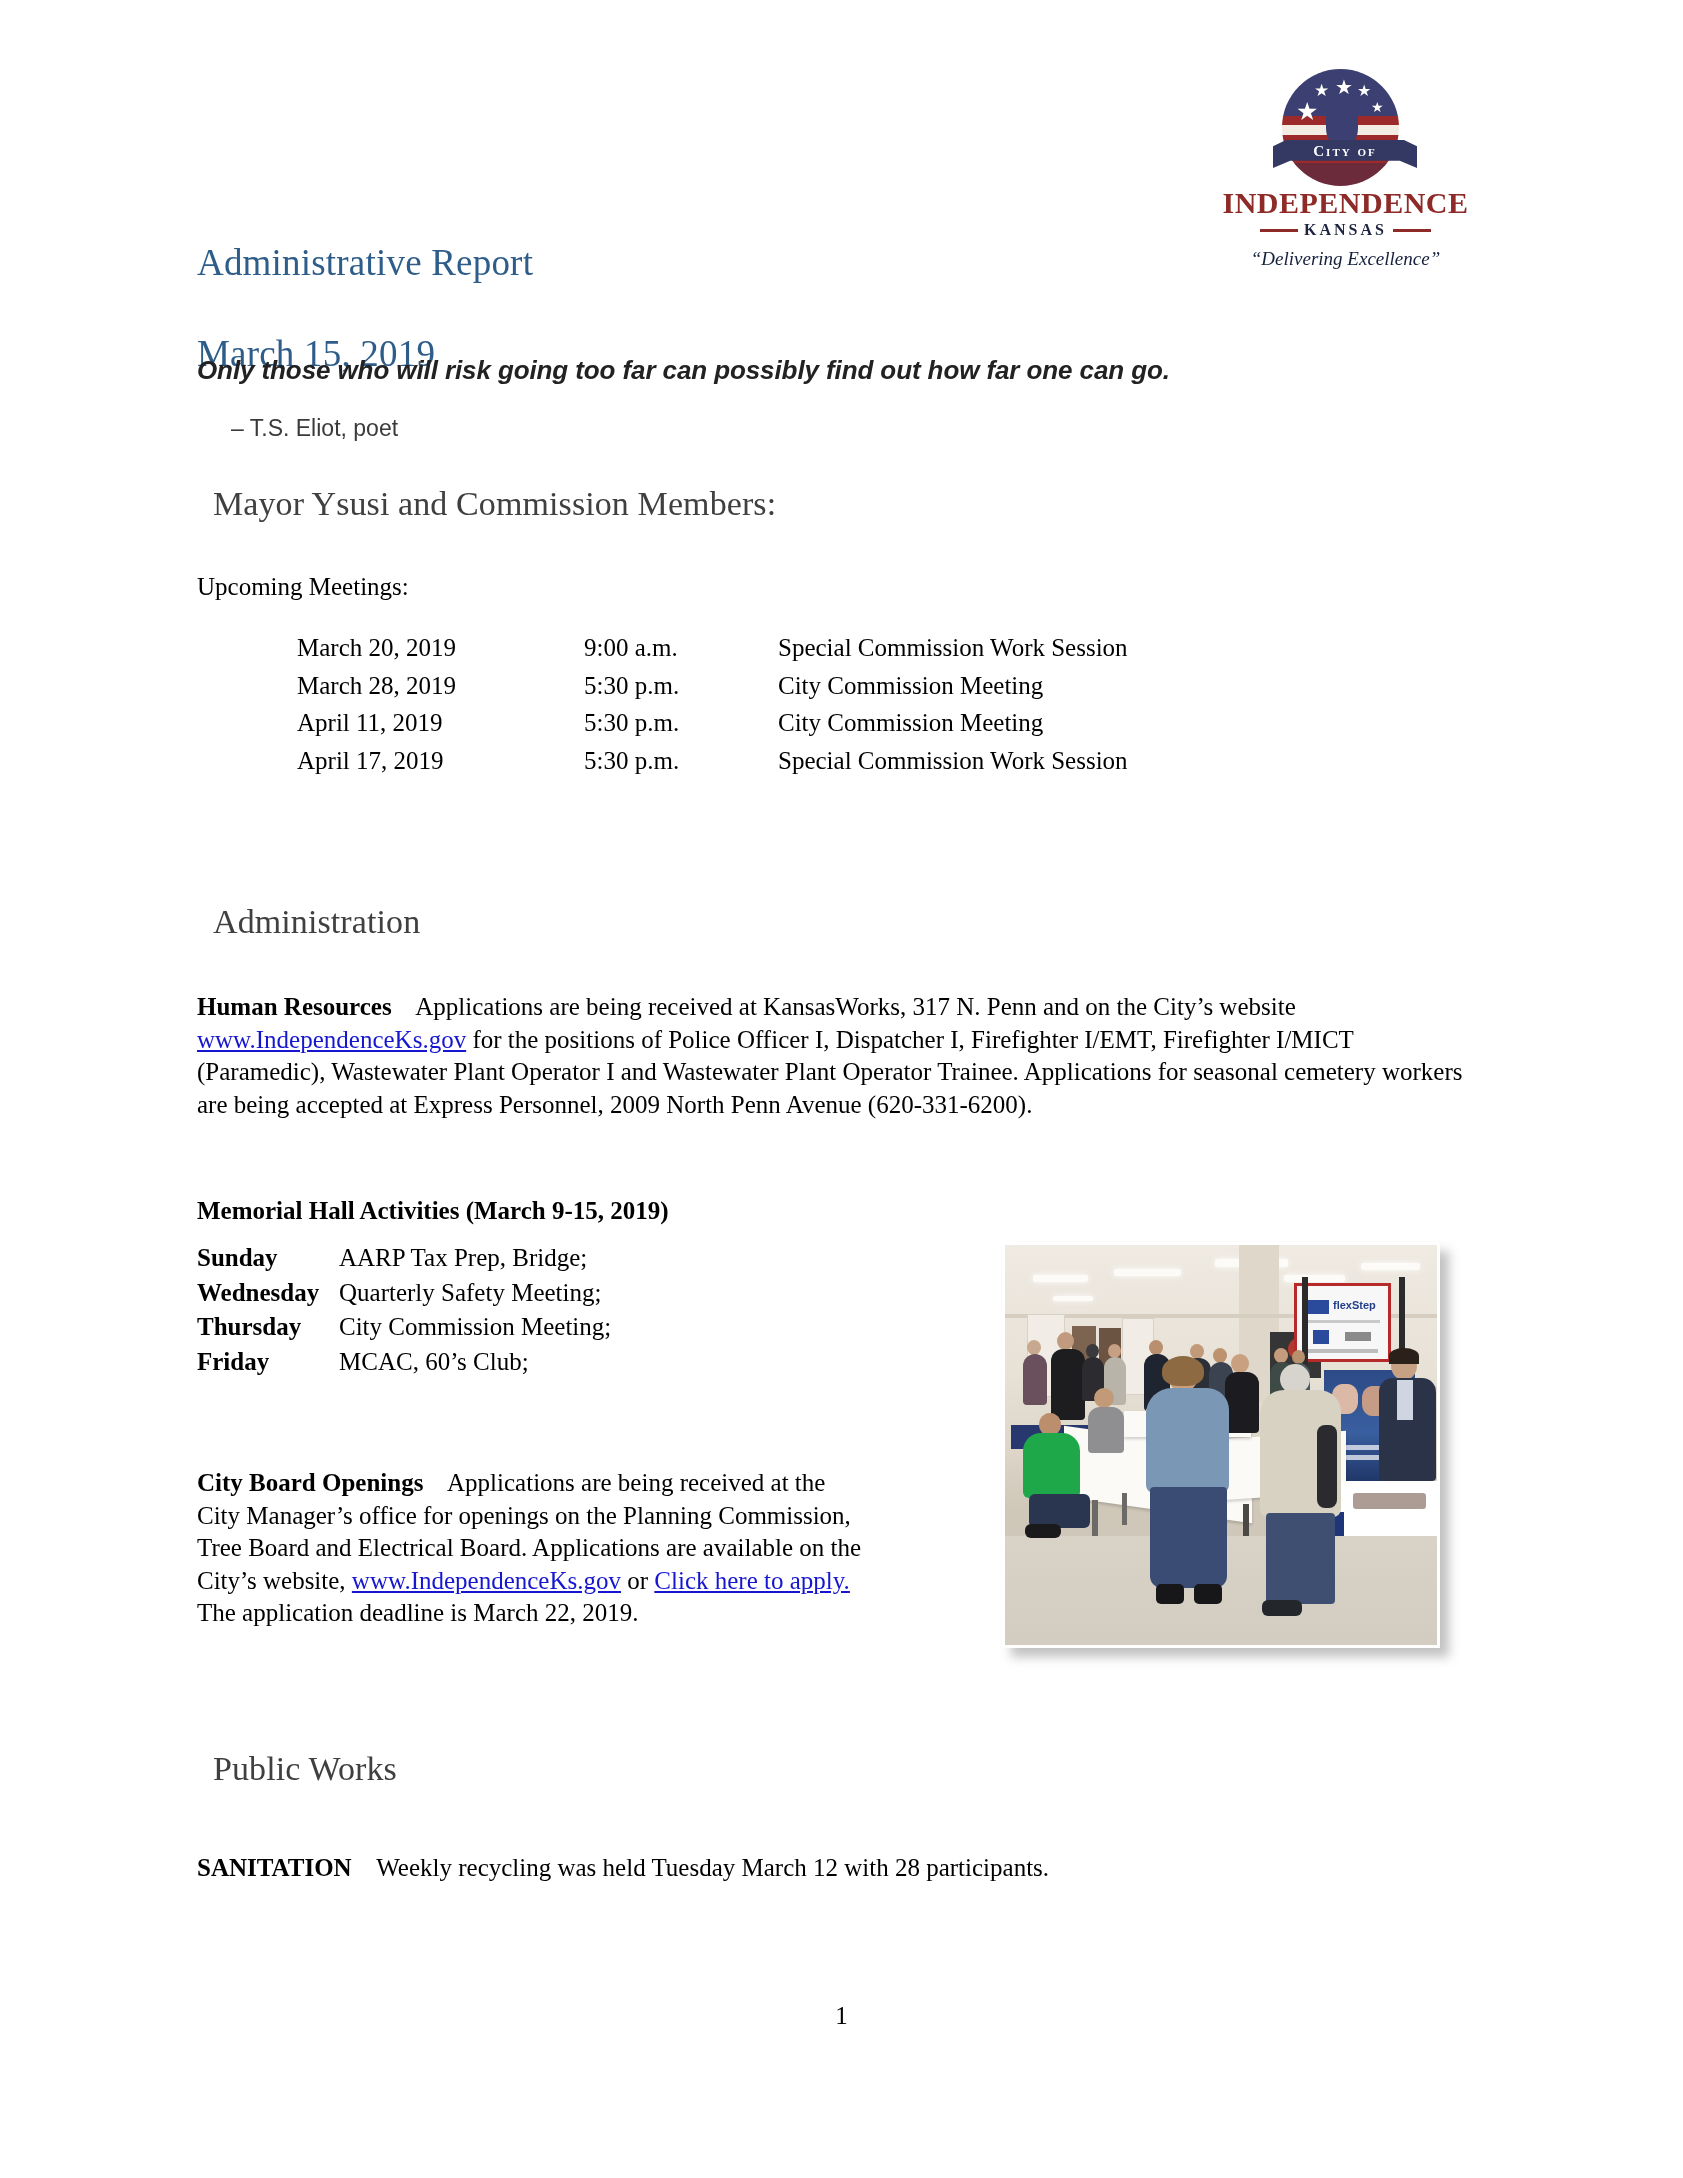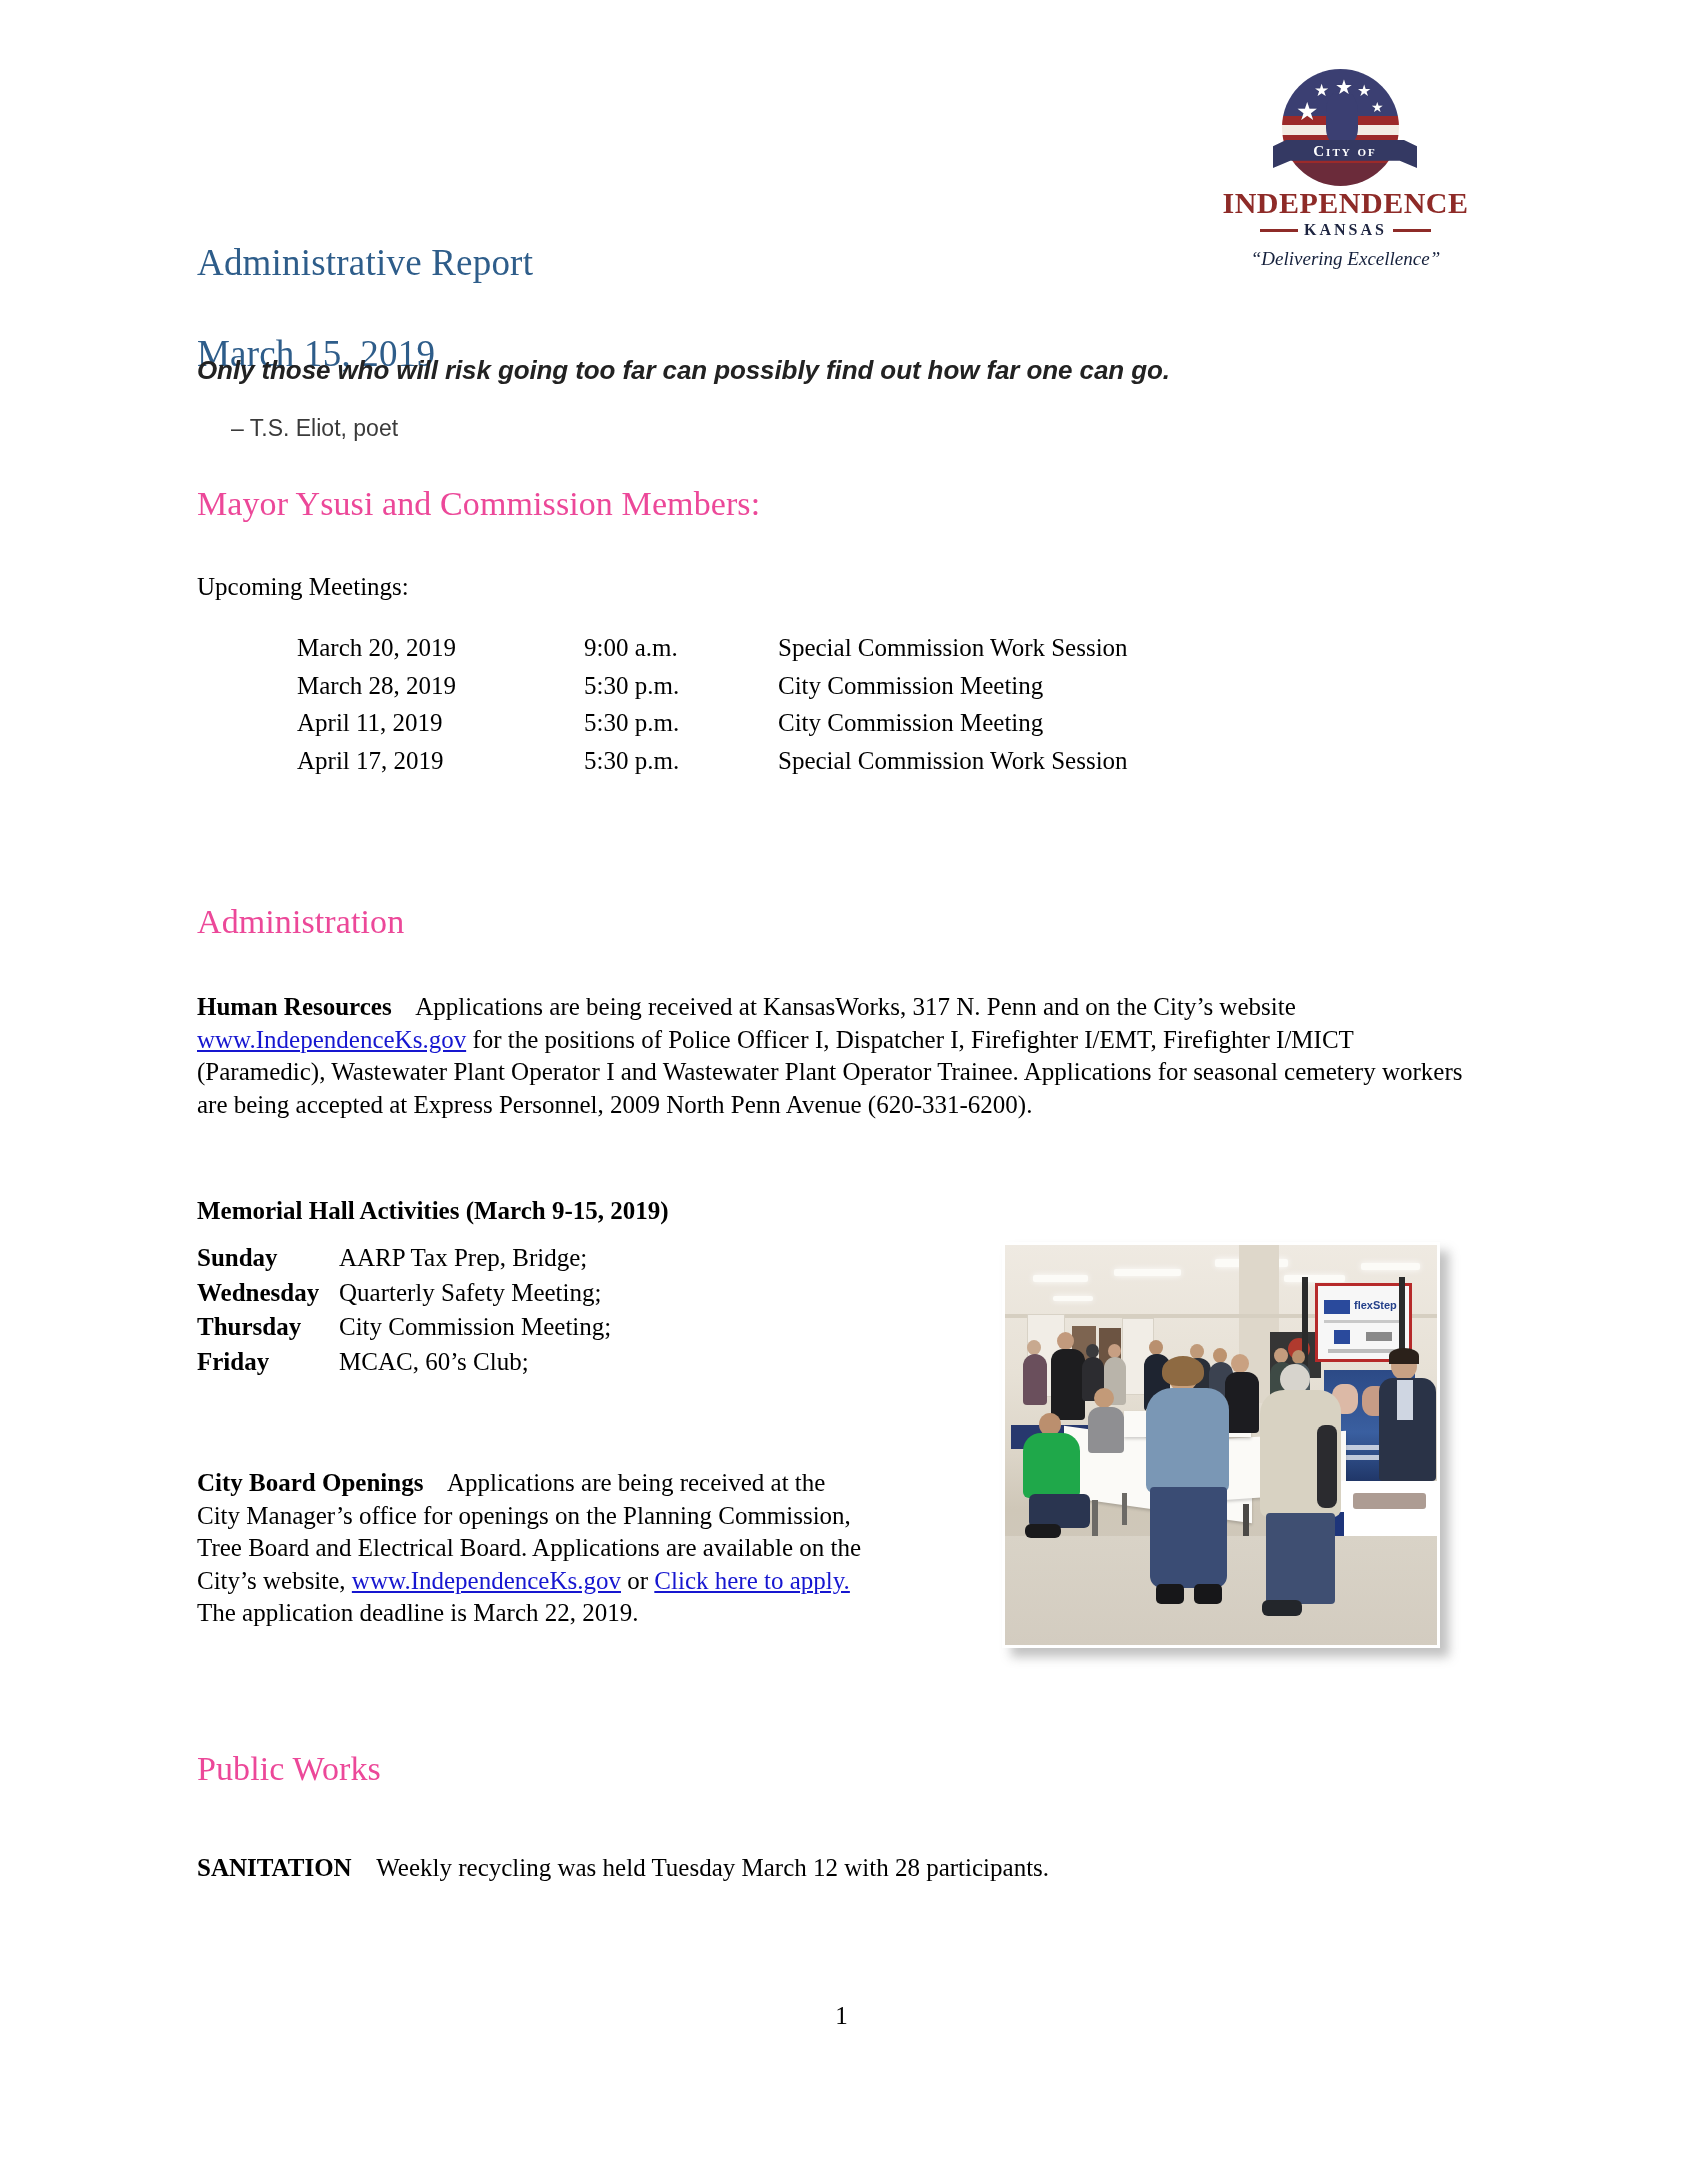--- a/index.html
+++ b/index.html
@@ -145,23 +145,23 @@
   .quote-attr {
     position: absolute;
     left: 231px;
     top: 415px;
     font-family: "Liberation Sans", "DejaVu Sans", sans-serif;
     font-size: 23px;
     color: #3a3a3a;
   }
   .h1-blue {
     position: absolute;
-    left: 197px;
+    left: 213px;
     font-size: 34px;
-    color: #ec4899;
+    color: #404040;
     letter-spacing: 0.1px;
     text-align: right;
   }
   .h1-mayor { top: 485px; }
   .h1-admin { top: 903px; }
   .h1-pw    { top: 1750px; }
 
   .body-text {
     position: absolute;
     font-size: 25px;
@@ -444,21 +444,21 @@
 
       <div class="ph-wall" style="left:234px; top:0px;  width:40px;  height:158px; background:#ded7ca;"></div>
       <div class="ph-wall" style="left:0px;   top:69px; width:432px; height:4px;  background:#d6cfc1;"></div>
       <div class="ph-door" style="left:67px;  top:81px;  width:24px; height:61px; background:#7d6450;"></div>
       <div class="ph-door" style="left:94px;  top:83px;  width:22px; height:59px; background:#6c5442;"></div>
       <div class="ph-panel" style="left:22px;  top:69px;  width:36px; height:81px;"></div>
       <div class="ph-panel" style="left:117px; top:73px;  width:30px; height:75px;"></div>
       <div class="ph-wall" style="left:265px; top:87px;  width:51px; height:46px; background:#353535;"></div>
       <div class="ph-wall" style="left:283px; top:93px;  width:22px; height:22px; background:#b03a2e; border-radius:50%;"></div>
 
-      <div class="ph-banner" style="left:310px; top:38px; width:91px; height:73px;">
+      <div class="ph-banner" style="left:289px; top:38px; width:91px; height:73px;">
         <div style="position:absolute;left:6px;top:14px;width:26px;height:14px;background:#2a4a9c;"></div>
         <div class="ph-banner-txt" style="left:36px; top:13px; font-size:11px;">flexStep</div>
         <div style="position:absolute;left:6px;top:34px;width:77px;height:3px;background:#c9c9c9;"></div>
         <div style="position:absolute;left:16px;top:44px;width:16px;height:14px;background:#2a4a9c;"></div>
         <div style="position:absolute;left:48px;top:46px;width:26px;height:9px;background:#8a8a8a;"></div>
         <div style="position:absolute;left:10px;top:63px;width:71px;height:4px;background:#bdbdbd;"></div>
       </div>
       <div style="position:absolute;left:297px;top:32px;width:6px;height:119px;background:#2b2b2b;"></div>
       <div style="position:absolute;left:394px;top:32px;width:6px;height:119px;background:#2b2b2b;"></div>
 

